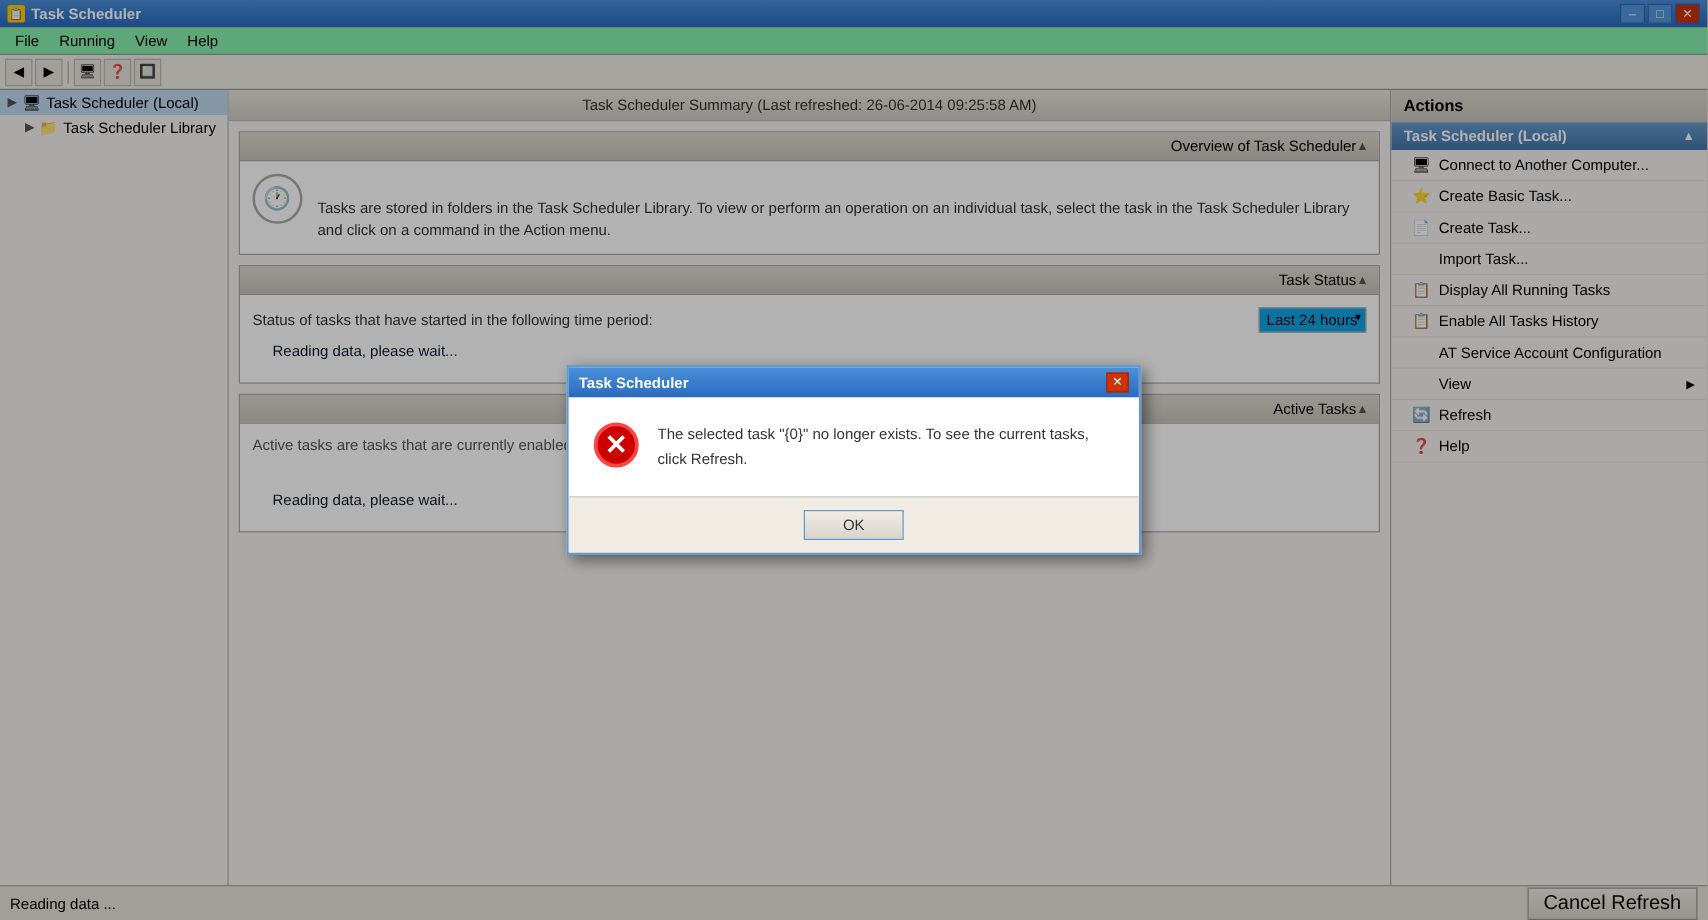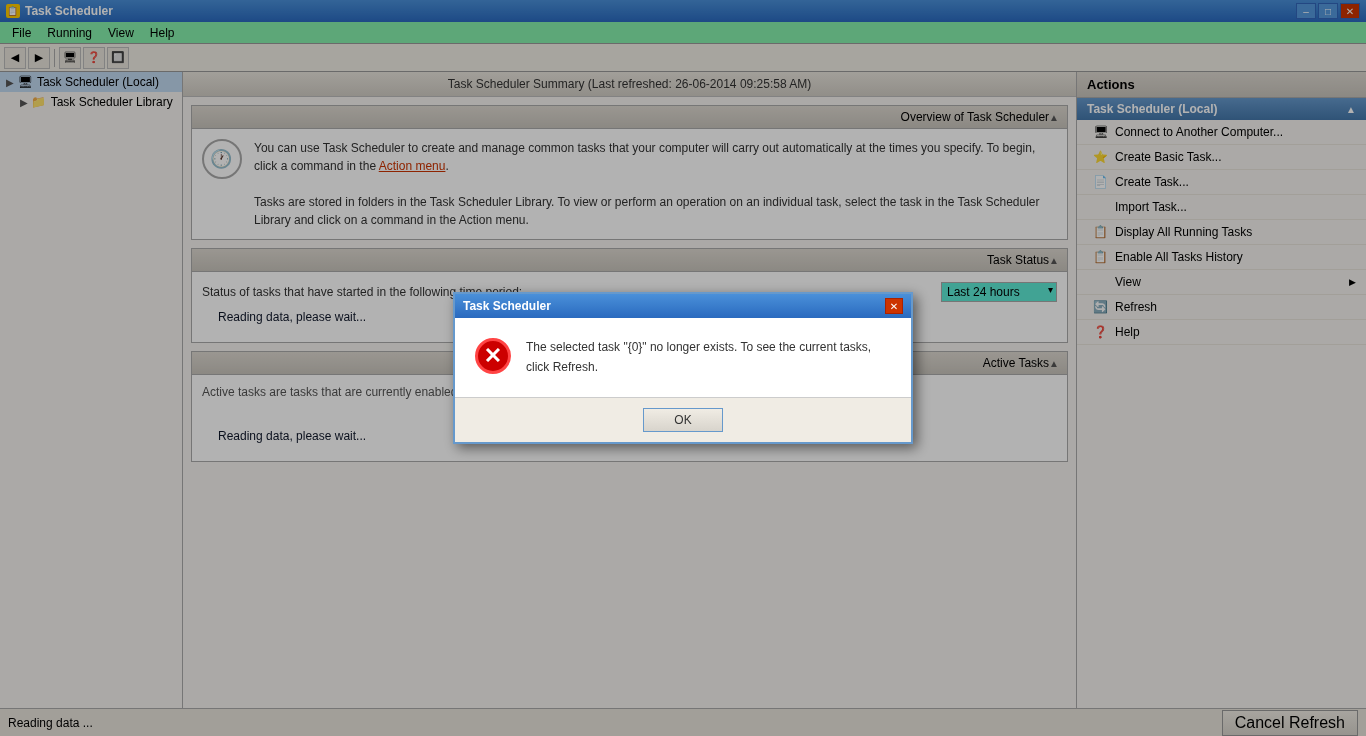--- a/index.html
+++ b/index.html
@@ -120,26 +120,27 @@
       justify-content: center;
       font-size: 18px;
       flex-shrink: 0;
     }
     .overview-text { font-size: 12px; line-height: 1.5; color: #333; }
     .overview-text span { color: #cc3300; text-decoration: underline; cursor: pointer; }
 
     .task-status-content { padding: 10px; }
     .status-text { font-size: 12px; color: #333; }
     .dropdown-select {
-      padding: 2px 36px 2px 5px;
+      padding: 2px 6px 2px 5px;
       font-size: 12px;
       border: 1px solid #aaa;
-      background: #5eead4;
+      background: #0ea5e9;
       appearance: none;
       position: relative;
+      text-align: right;
     }
     .dropdown-wrapper { position: relative; display: inline-block; }
     .dropdown-wrapper::after { content: '▾'; position: absolute; right: 4px; top: 2px; font-size: 10px; pointer-events: none; }
     .reading-data { font-size: 12px; color: #0f172a; margin: 8px 16px; }
 
     .active-tasks-text { font-size: 12px; color: #555; margin-bottom: 8px; }
 
     
     .bottom-bar {
       background: #e8e4dc;
@@ -157,21 +158,21 @@
     .cancel-refresh-btn {
       padding: 3px 12px;
       background: linear-gradient(to bottom, #f0ece4, #d8d4cc);
       border: 1px solid #999;
       font-size: 16px;
       cursor: pointer;
     }
 
     
     .actions-panel {
-      width: 290px;
+      width: 254px;
       background: #f5f3ef;
       border-left: 1px solid #aaa;
       overflow-y: auto;
     }
     .actions-header {
       background: linear-gradient(to bottom, #ddd8d0, #c8c4bc);
       padding: 5px 10px;
       font-size: 13px;
       font-weight: bold;
       border-bottom: 1px solid #aaa;
@@ -322,21 +323,20 @@
     <div class="content-header">Task Scheduler Summary (Last refreshed: 26-06-2014 09:25:58 AM)</div>
 
     <div class="section-panel">
       <div class="section-header">
         <span>Overview of Task Scheduler</span>
         <span class="section-collapse-btn">▲</span>
       </div>
       <div class="overview-content">
         <div class="clock-icon">🕐</div>
         <div class="overview-text">
-          <p>You can use Task Scheduler to create and manage common tasks that your computer will carry out automatically at the times you specify. To begin, click a command in the <span>Action menu</span>.</p>
           <br>
           <p>Tasks are stored in folders in the Task Scheduler Library. To view or perform an operation on an individual task, select the task in the Task Scheduler Library and click on a command in the Action menu.</p>
         </div>
       </div>
     </div>
 
     <div class="section-panel">
       <div class="section-header">
         <span>Task Status</span>
         <span class="section-collapse-btn">▲</span>
@@ -399,20 +399,24 @@
       <div class="action-item">
         <span class="action-icon">📋</span>
         <span>Display All Running Tasks</span>
       </div>
       <div class="action-item">
         <span class="action-icon">📋</span>
         <span>Enable All Tasks History</span>
       </div>
       <div class="action-item">
         <span class="action-icon"></span>
+        <span>AT Service Account Configuration</span>
+      </div>
+      <div class="action-item">
+        <span class="action-icon"></span>
         <span>View</span>
         <span style="margin-left:auto; font-size:9px;">▶</span>
       </div>
       <div class="action-item">
         <span class="action-icon">🔄</span>
         <span>Refresh</span>
       </div>
       <div class="action-item">
         <span class="action-icon">❓</span>
         <span>Help</span>

